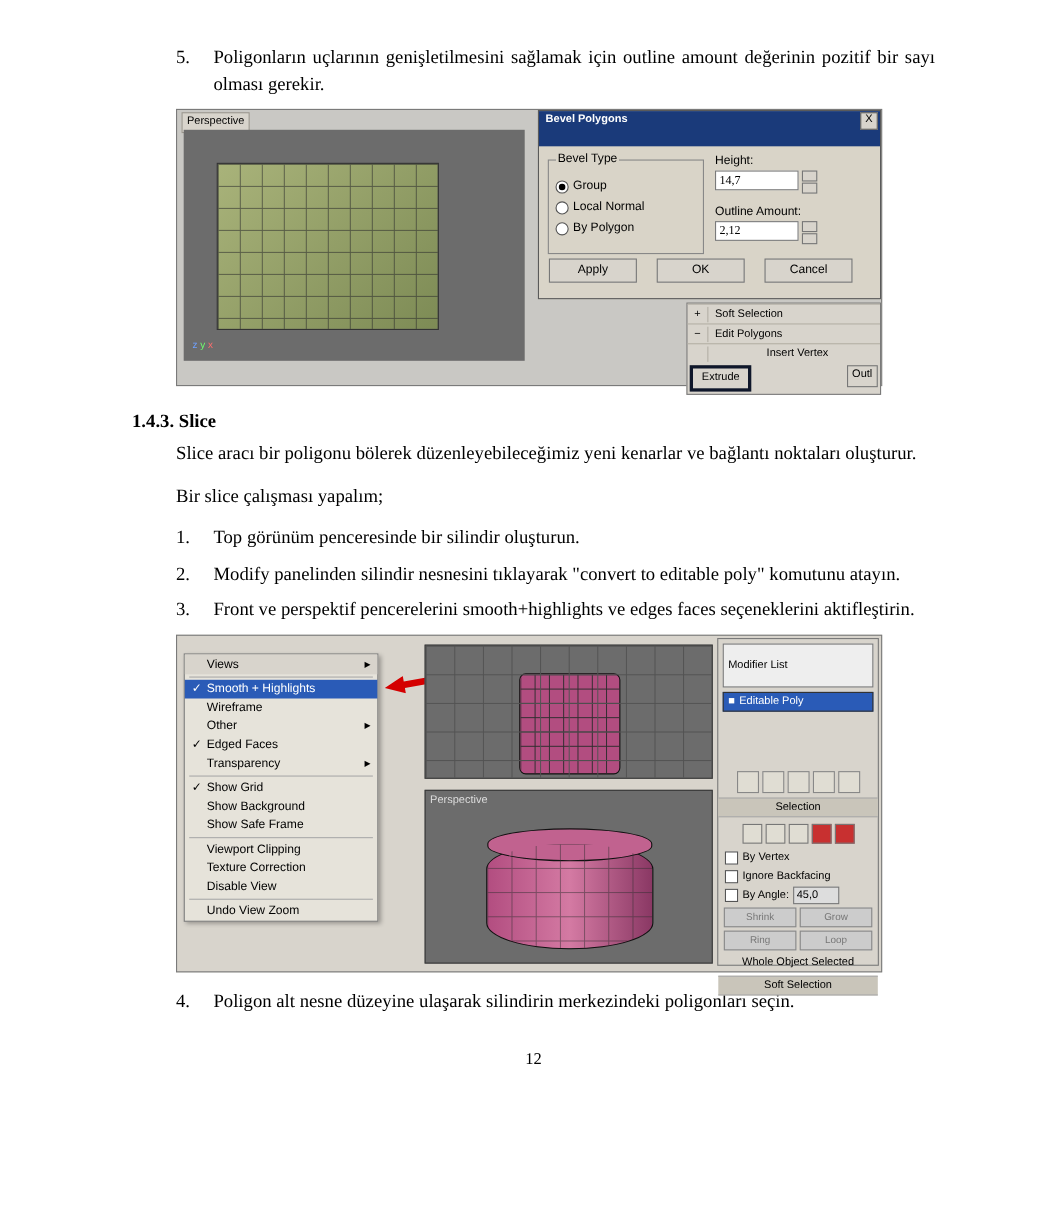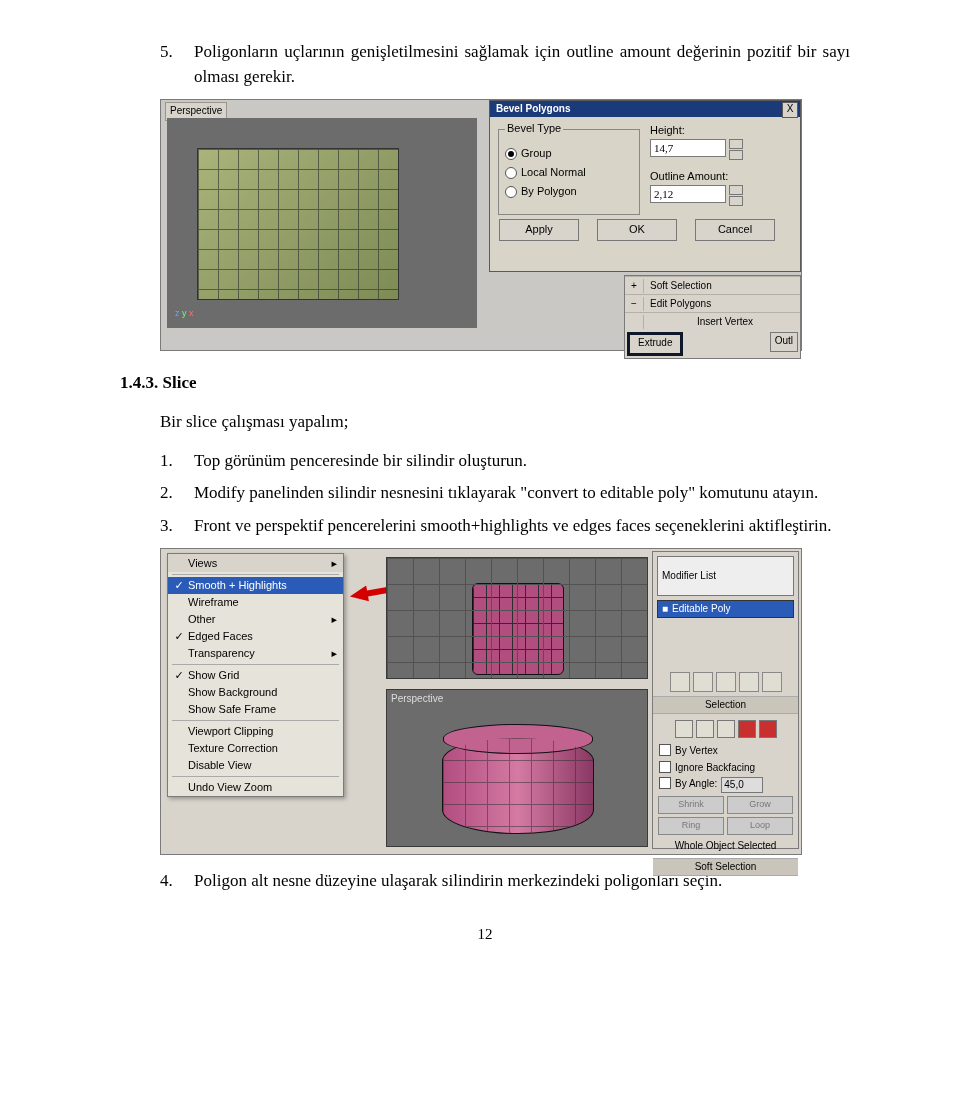--- a/index.html
+++ b/index.html
@@ -81,21 +81,21 @@
     opacity:.6;
   }
   .fig1 .gizmo { position:absolute; bottom:8px; left:8px; font-size:9px; color:#fff; }
   .fig1 .gizmo .z{color:#6ea0ff;} .fig1 .gizmo .y{color:#6dff6d;} .fig1 .gizmo .x{color:#ff6d6d;}
   .fig1 .dlg {
     position:absolute; top:0; right:0;
     width: 310px; height: 170px;
     background:#d9d4c8; border:1px solid #5a5a5a;
   }
   .fig1 .dlg .titlebar{
-    background:#1a3a7a;color:#fff;height:16px;line-height:16px;
+    background:#1a3a7a;color:#fff;height:32px;line-height:16px;
     padding-left:6px;font-weight:bold;font-size:10px;
   }
   .fig1 .dlg .close{
     position:absolute;right:2px;top:1px;width:14px;height:14px;
     background:#d8d4cc;border:1px solid #5a5a5a;line-height:12px;text-align:center;font-size:10px;
   }
   .fig1 .dlg .content{ padding:6px 8px; position:relative; height:118px;}
   .fig1 .dlg fieldset{
     border:1px solid #888;
     position:absolute;top:4px;left:6px;width:130px;height:82px;
@@ -137,21 +137,21 @@
     border:1px solid #777;background:#d8d4cc;line-height:16px;font-size:10px;}
 
   
   .fig2{
     margin:10px 0 10px 40px;
     width:640px;height:305px;position:relative;
     background:#d8d4cc;border:1px solid #7a7a7a;
     font-family:Tahoma,Arial,sans-serif;font-size:11px;
   }
   .fig2 .menu{
-    position:absolute;top:4px;left:6px;width:175px;
+    position:absolute;top:16px;left:6px;width:175px;
     background:#e6e3da;border:1px solid #7a7a7a;
     box-shadow:2px 2px 4px rgba(0,0,0,.3);
   }
   .fig2 .menu .grp-title{
     height:18px;line-height:18px;padding-left:20px;background:#d8d4cc;color:#000;font-size:11px;
     display:flex;align-items:center;
   }
   .fig2 .menu .sep{height:1px;background:#aaa;margin:2px 4px;}
   .fig2 .menu .item{
     height:17px;line-height:17px;padding-left:20px;position:relative;font-size:11px;white-space:nowrap;
@@ -217,21 +217,21 @@
     display:flex;gap:3px;margin:4px;justify-content:center;
   }
   .fig2 .panel .mini-icon{width:18px;height:18px;border:1px solid #888;background:#e0ddd3;}
   .fig2 .panel .roll-title{
     height:16px;line-height:16px;text-align:center;background:#c9c5ba;
     border-top:1px solid #aaa;border-bottom:1px solid #aaa;font-size:10px;
   }
   .fig2 .panel .sel-icons{display:flex;gap:3px;justify-content:center;margin:6px 0;}
   .fig2 .panel .sel-icons .s{width:16px;height:16px;border:1px solid #777;background:#e0ddd3;}
   .fig2 .panel .sel-icons .s.red{background:#c83030;}
-  .fig2 .panel .chk-row{display:flex;align-items:flex-start;margin:2px 6px;font-size:10px;gap:4px;}
+  .fig2 .panel .chk-row{display:flex;align-items:center;margin:2px 6px;font-size:10px;gap:4px;}
   .fig2 .panel .chkbox{width:10px;height:10px;border:1px solid #555;background:#fff;}
   .fig2 .panel .angle-inp{width:36px;height:14px;border:1px solid #777;background:#ddd;font-size:10px;padding:0 2px;display:inline-block;line-height:14px;}
   .fig2 .panel .btn2row{display:flex;gap:3px;margin:3px 5px;}
   .fig2 .panel .btn2{flex:1;height:16px;border:1px solid #888;background:#ccc;text-align:center;line-height:14px;font-size:9px;color:#777;}
   .fig2 .panel .whole{margin:4px 6px;font-size:10px;text-align:center;}
   .fig2 .panel .soft{margin-top:4px;}
 
 </style>
 </head>
 <body>
@@ -309,20 +309,21 @@
       <div style="overflow:hidden">
         <div class="btn-extrude">Extrude</div>
         <div class="btn-out">Outl</div>
       </div>
     </div>
   </div>
 
   <div class="heading-line">
     <b>1.4.3.</b><b> Slice</b>
   </div>
+  <div class="body-para">Slice aracı bir poligonu bölerek düzenleyebileceğimiz yeni kenarlar ve bağlantı noktaları oluşturur.</div>
   <div class="sub-para">Bir slice çalışması yapalım;</div>
 
   <div class="ol-item indent-block">
     <span class="ol-num">1.</span>
     <span class="ol-text">Top görünüm penceresinde bir silindir oluşturun.</span>
   </div>
   <div class="ol-item indent-block">
     <span class="ol-num">2.</span>
     <span class="ol-text" style="text-align:justify">Modify panelinden silindir nesnesini tıklayarak "convert to editable poly" komutunu atayın.</span>
   </div>

